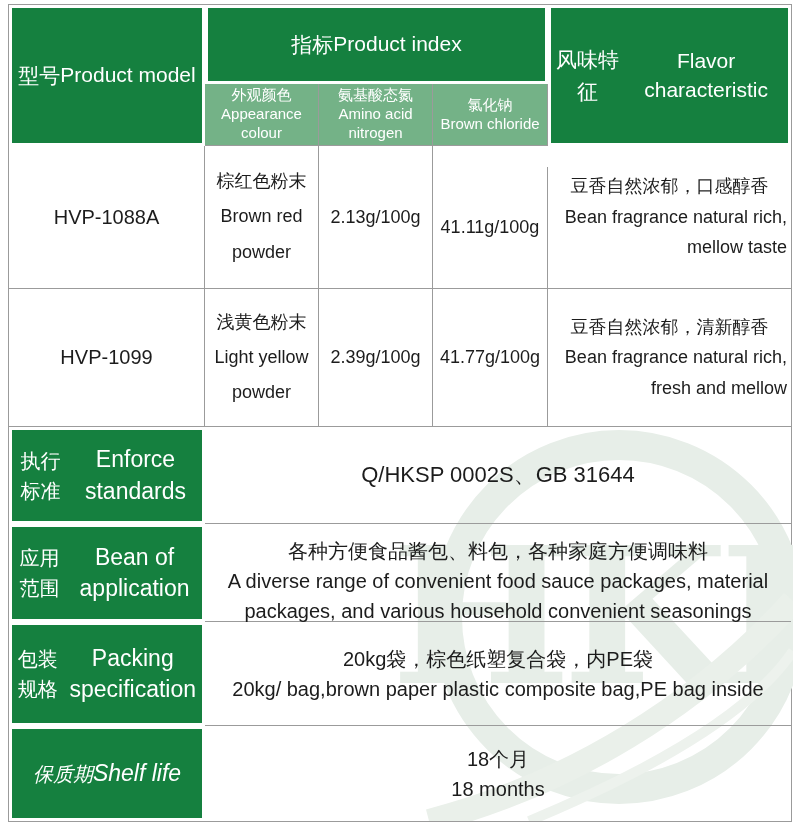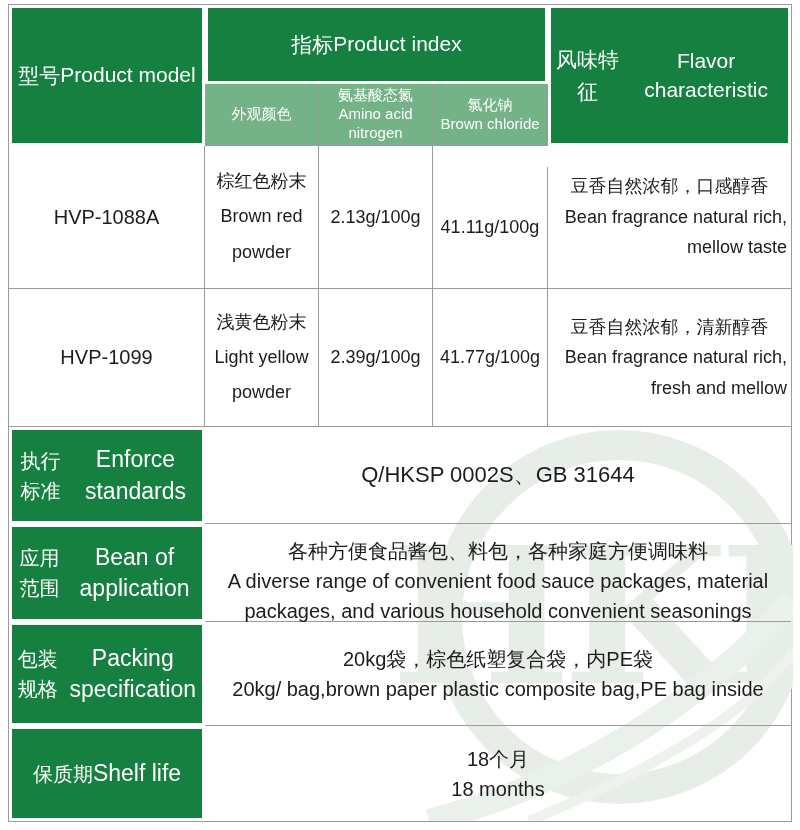--- a/index.html
+++ b/index.html
@@ -77,20 +77,21 @@
 
     <div class="cell greenwrap no-r" style="grid-column:5;grid-row:1/3;">
       <div class="fill">
         <div class="h-zh">风味特征</div>
         <div class="h-en">Flavor characteristic</div>
       </div>
     </div>
 
     <div class="cell subcell" style="grid-column:2;grid-row:2;">
       <div>外观颜色</div>
+      <div>Appearance colour</div>
     </div>
     <div class="cell subcell" style="grid-column:3;grid-row:2;">
       <div>氨基酸态氮</div>
       <div>Amino acid nitrogen</div>
     </div>
     <div class="cell subcell" style="grid-column:4;grid-row:2;">
       <div>氯化钠</div>
       <div>Brown chloride</div>
     </div>
 
@@ -155,21 +156,21 @@
       <div class="fill">
         <div class="lab-zh">包装规格</div>
         <div class="lab-en">Packing specification</div>
       </div>
     </div>
     <div class="cell info-val no-r bg-transparent" style="grid-column:2/6;grid-row:7;text-align:right;">
       <div>20kg袋，棕色纸塑复合袋，内PE袋</div>
       <div class="en">20kg/ bag,brown paper plastic composite bag,PE bag inside</div>
     </div>
 
-    <div class="cell greenwrap no-b" style="grid-column:1;grid-row:8;">
+    <div class="cell greenwrap no-b" style="grid-column:1;grid-row:8;font-style:italic;">
       <div class="fill">
         <div class="lab-zh">保质期</div>
         <div class="lab-en">Shelf life</div>
       </div>
     </div>
     <div class="cell info-val no-r no-b bg-transparent" style="grid-column:2/6;grid-row:8;">
       <div>18个月</div>
       <div class="en">18 months</div>
     </div>
 

